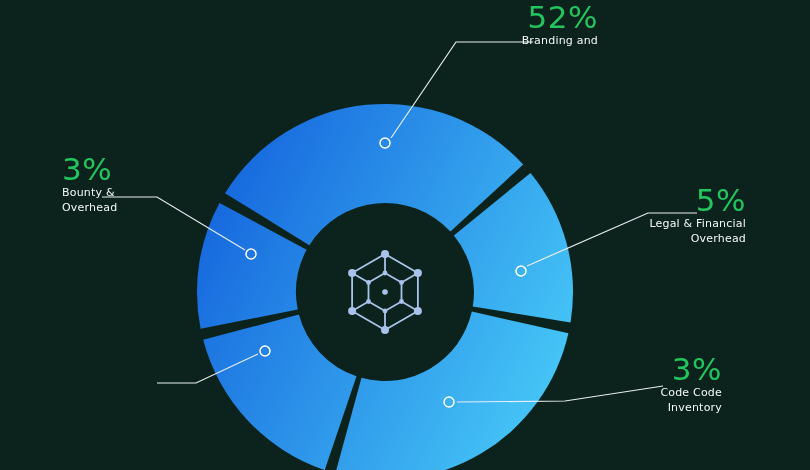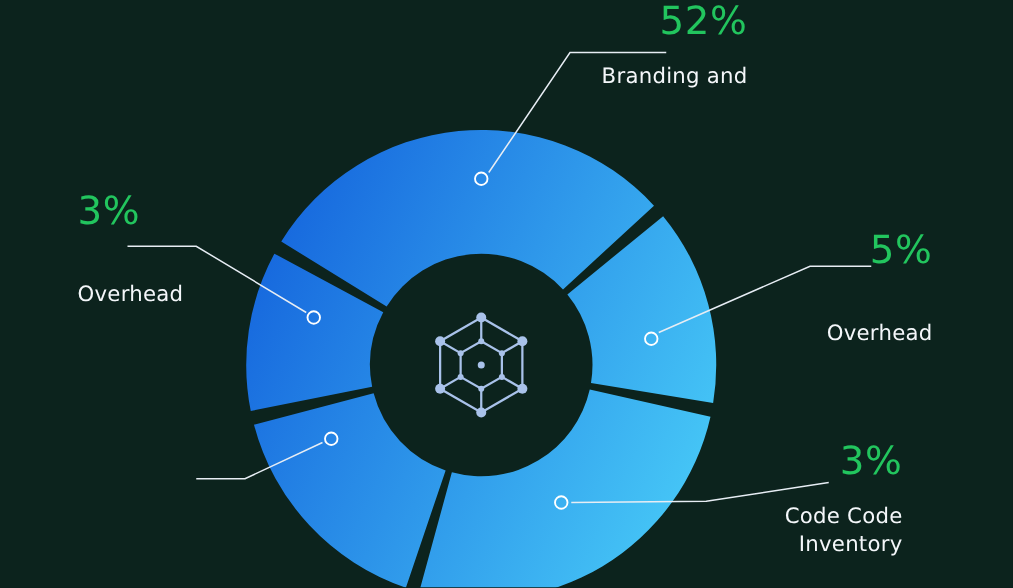--- a/index.html
+++ b/index.html
@@ -6,21 +6,21 @@
   .stage{
     position:relative;width:810px;height:470px;overflow:hidden;
     background:#0c231d;
     font-family:"DejaVu Sans","Liberation Sans",sans-serif;
   }
   .chart-svg{position:absolute;left:0;top:0;display:block;}
   .callout{position:absolute;color:#ffffff;}
   .callout.align-right{text-align:right;}
   .callout.align-left{text-align:left;}
   .pct{font-size:31px;font-weight:400;letter-spacing:.5px;line-height:1.1;color:#22c55e;}
-  .cat{margin-top:16px;font-size:17px;font-weight:400;line-height:1.32;letter-spacing:.2px;color:#f4f7fa;}
+  .cat{font-size:11px;font-weight:400;line-height:1.32;letter-spacing:.2px;color:#f4f7fa;}
 </style>
 </head>
 <body>
 
 <div class="stage">
 
   <svg id="chart" class="chart-svg" width="810" height="470" viewBox="0 0 810 470">
       <defs>
         <linearGradient id="dg" gradientUnits="userSpaceOnUse" x1="196" y1="200" x2="575" y2="380">
           <stop offset="0" stop-color="#1565dd"></stop>
@@ -70,37 +70,37 @@
   <div class="callout align-right" style="top:0px;right:212px">
     <div class="pct">52%</div>
     <div class="cat">
       <span>Branding and</span><br>
     </div>
   </div>
 
   <div class="callout align-right" style="top:183px;right:64px">
     <div class="pct">5%</div>
     <div class="cat">
-      <br>
+      <span>Legal &amp; Financial</span><br>
       <span>Overhead</span>
     </div>
   </div>
 
   <div class="callout align-right" style="top:352px;right:88px">
     <div class="pct">3%</div>
     <div class="cat">
       <span>Code Code</span><br>
       <span>Inventory</span>
     </div>
   </div>
 
   <div class="callout align-left" style="top:352px;left:90px">
   </div>
 
   <div class="callout align-left" style="top:152px;left:62px">
     <div class="pct">3%</div>
     <div class="cat">
-      <br>
+      <span>Bounty &amp;</span><br>
       <span>Overhead</span>
     </div>
   </div>
 
 </div>
 
 </body></html>

